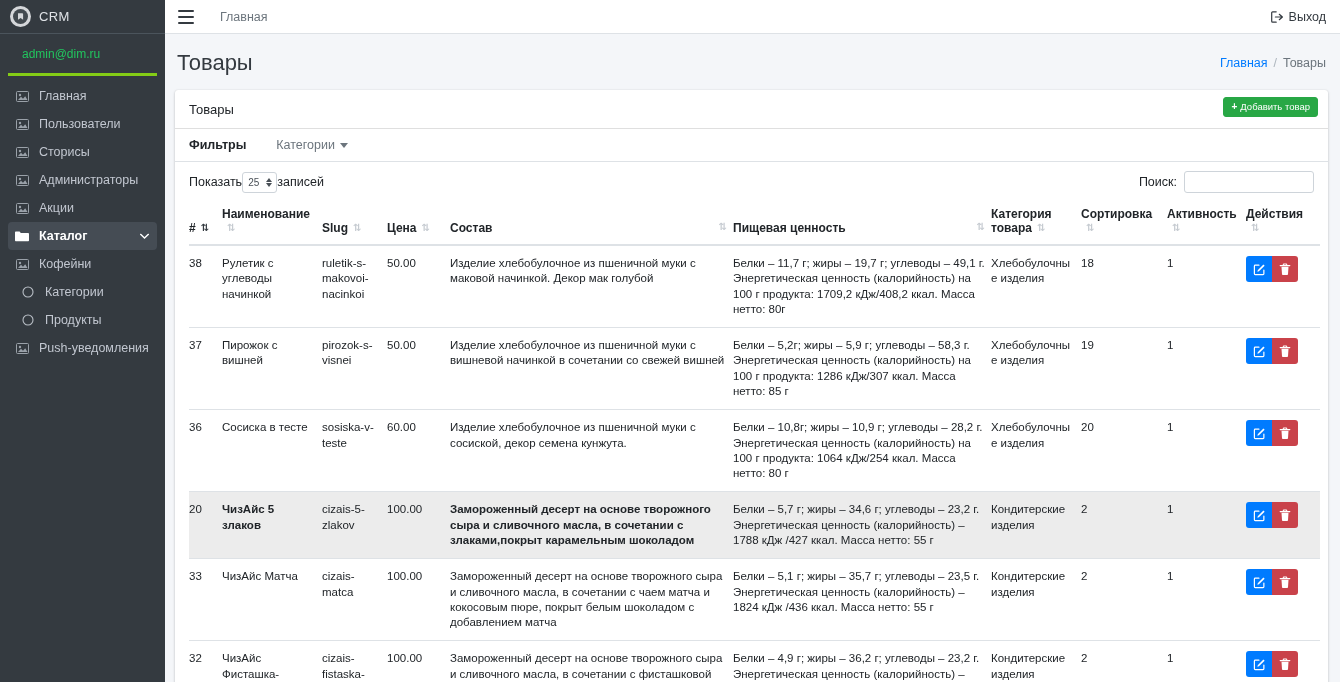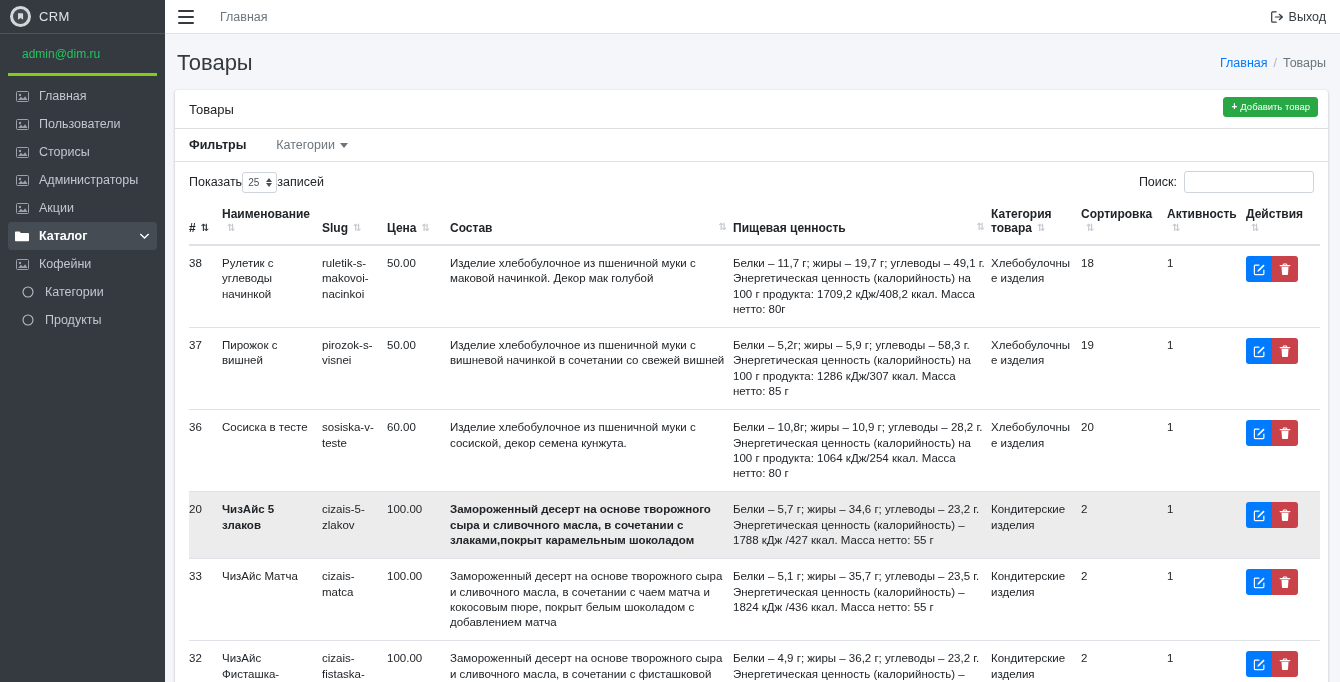--- a/index.html
+++ b/index.html
@@ -333,20 +333,30 @@
       <div class="nav-item">
         <span class="nav-icon">
           <svg width="12" height="12" viewBox="0 0 12 12">
               <circle cx="6" cy="6" r="5" fill="none" stroke="#b9bfc6" stroke-width="1.1"></circle>
             </svg>
         </span>
         <span class="nav-label">Продукты</span>
       </div>
     </div>
 
+    <div class="nav-item">
+      <span class="nav-icon">
+        <svg width="13" height="11" viewBox="0 0 13 11">
+            <rect x=".5" y=".5" width="12" height="10" rx="1" fill="none" stroke="#9aa1a9"></rect>
+            <circle cx="4" cy="4" r="1.2" fill="#9aa1a9"></circle>
+            <path d="M2 9l3-3.2 2 2 2.2-2.6L11.5 9z" fill="#9aa1a9"></path>
+          </svg>
+      </span>
+      <span class="nav-label">Push-уведомления</span>
+    </div>
   </nav>
 </div>
 
 <div id="content">
 
   <div class="topbar">
     <div class="hamburger">
         <i></i>
         <i></i>
         <i></i>

